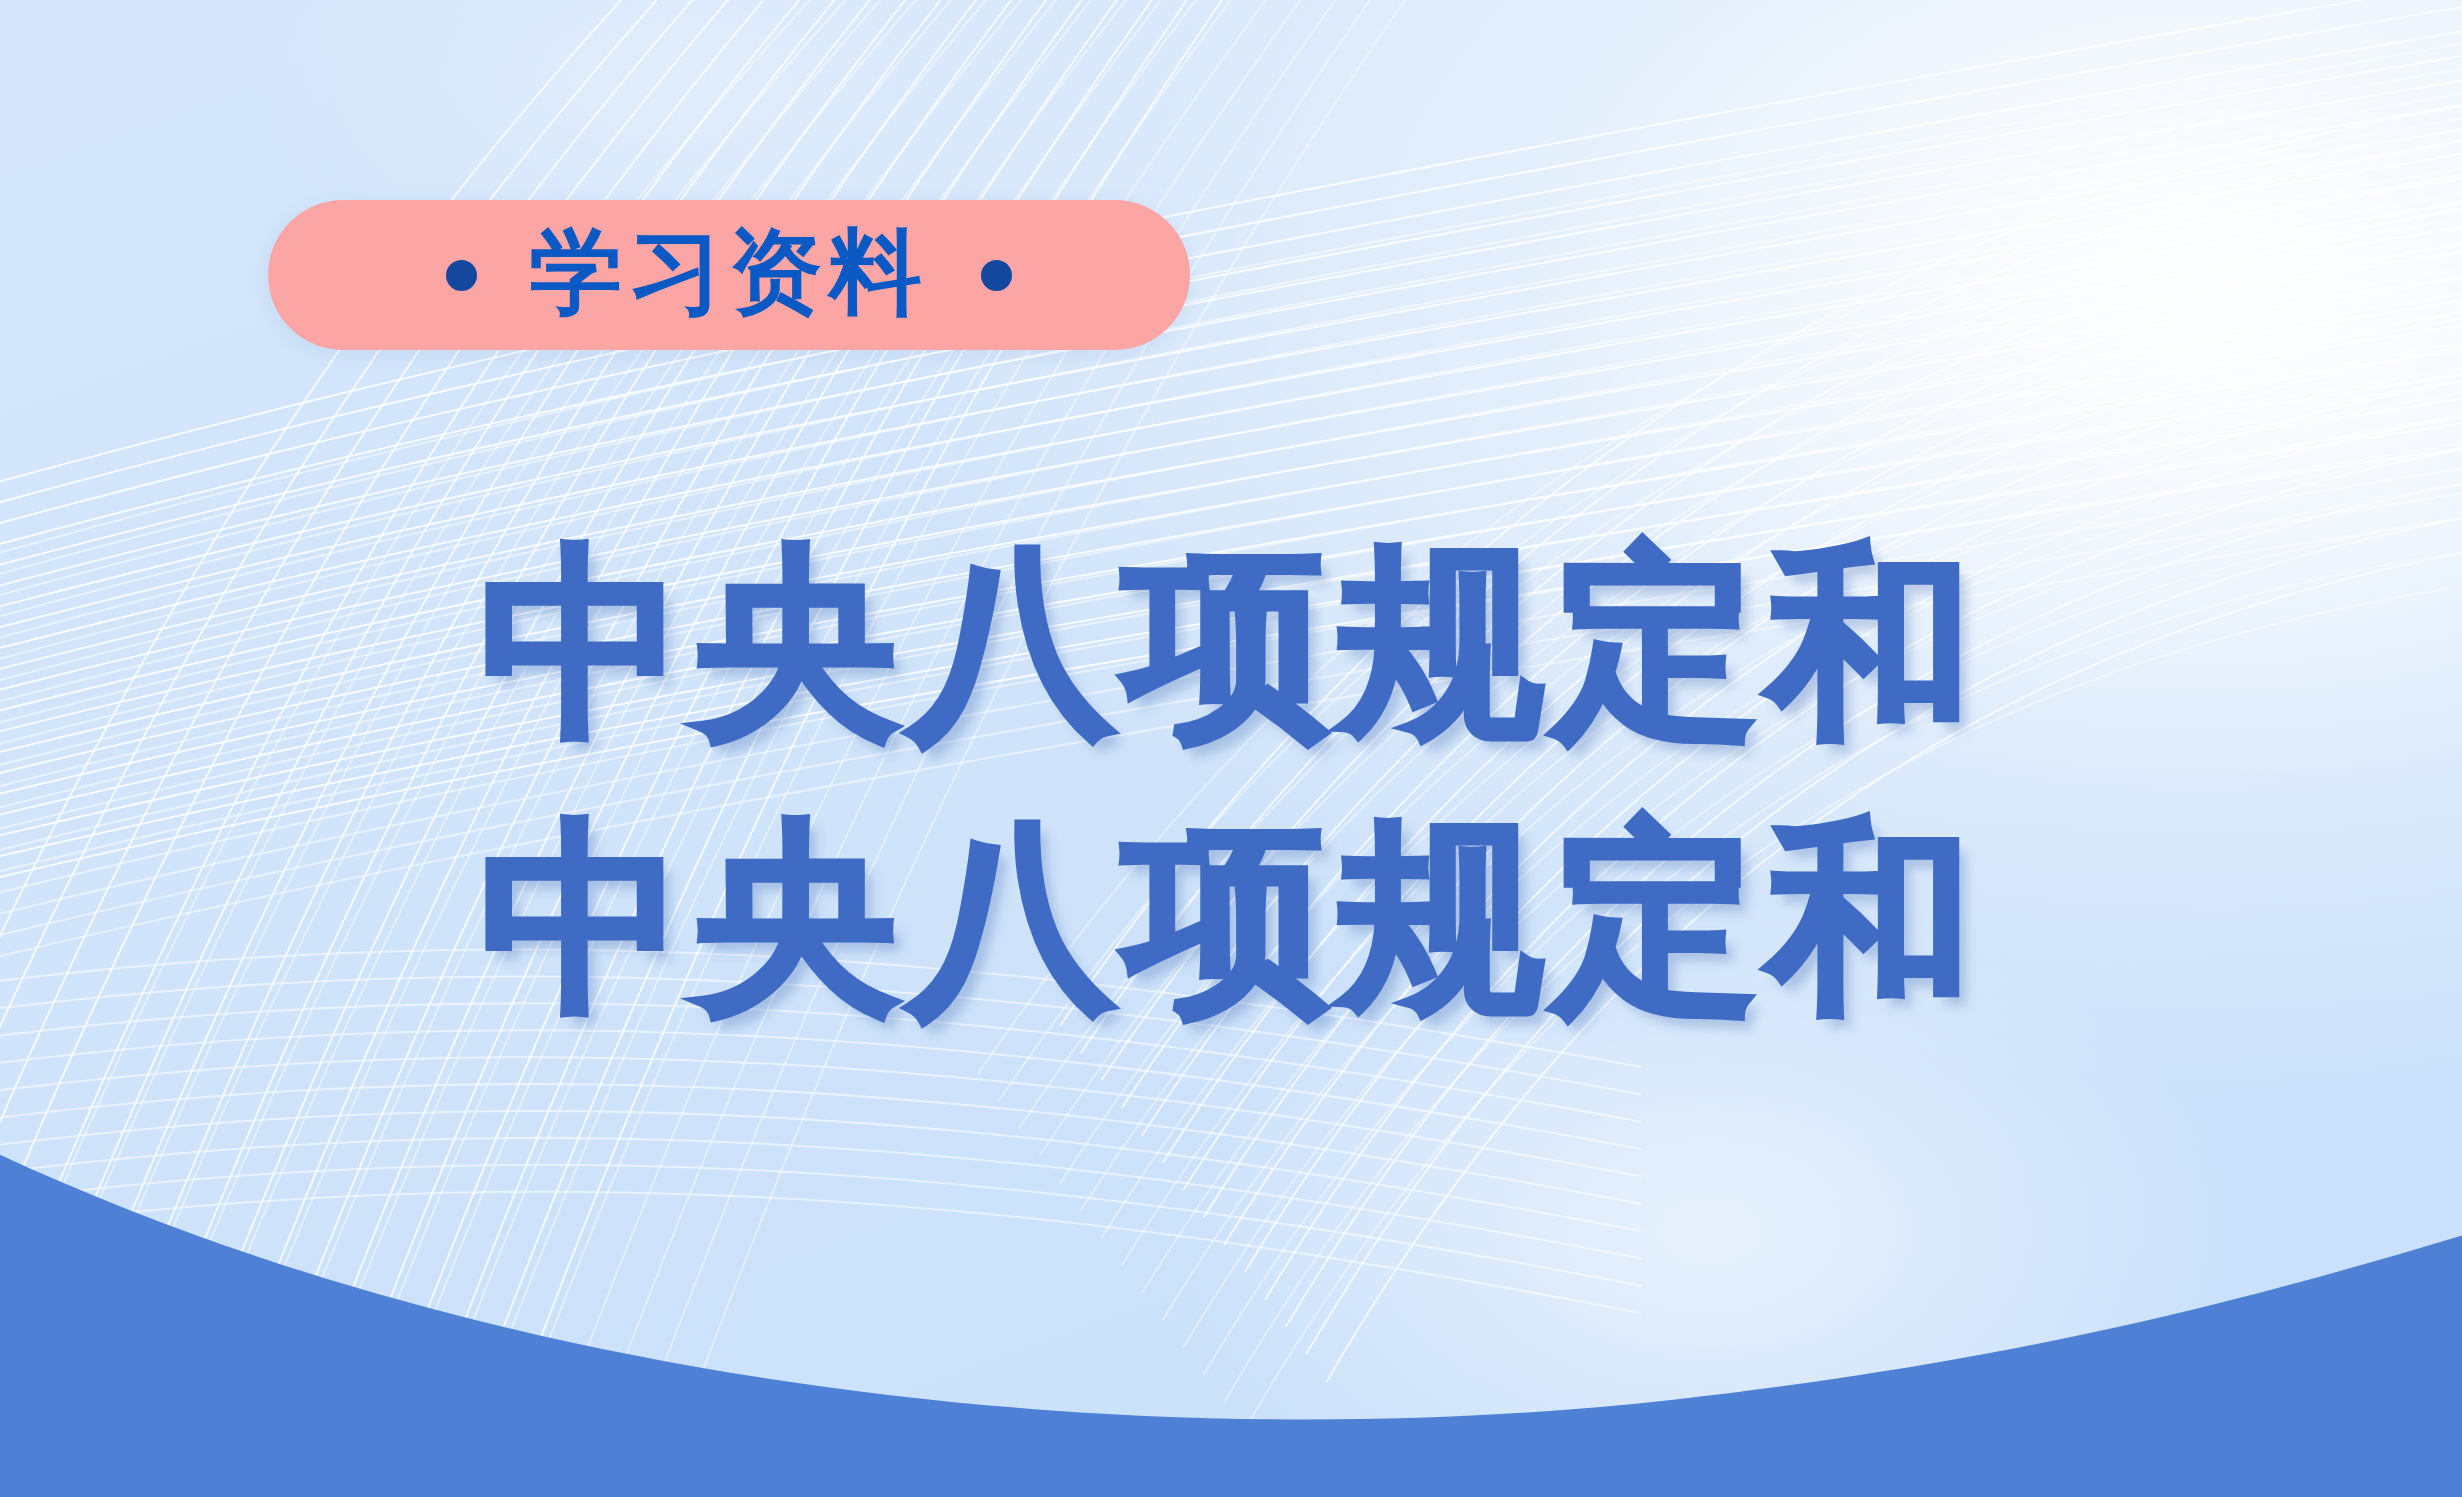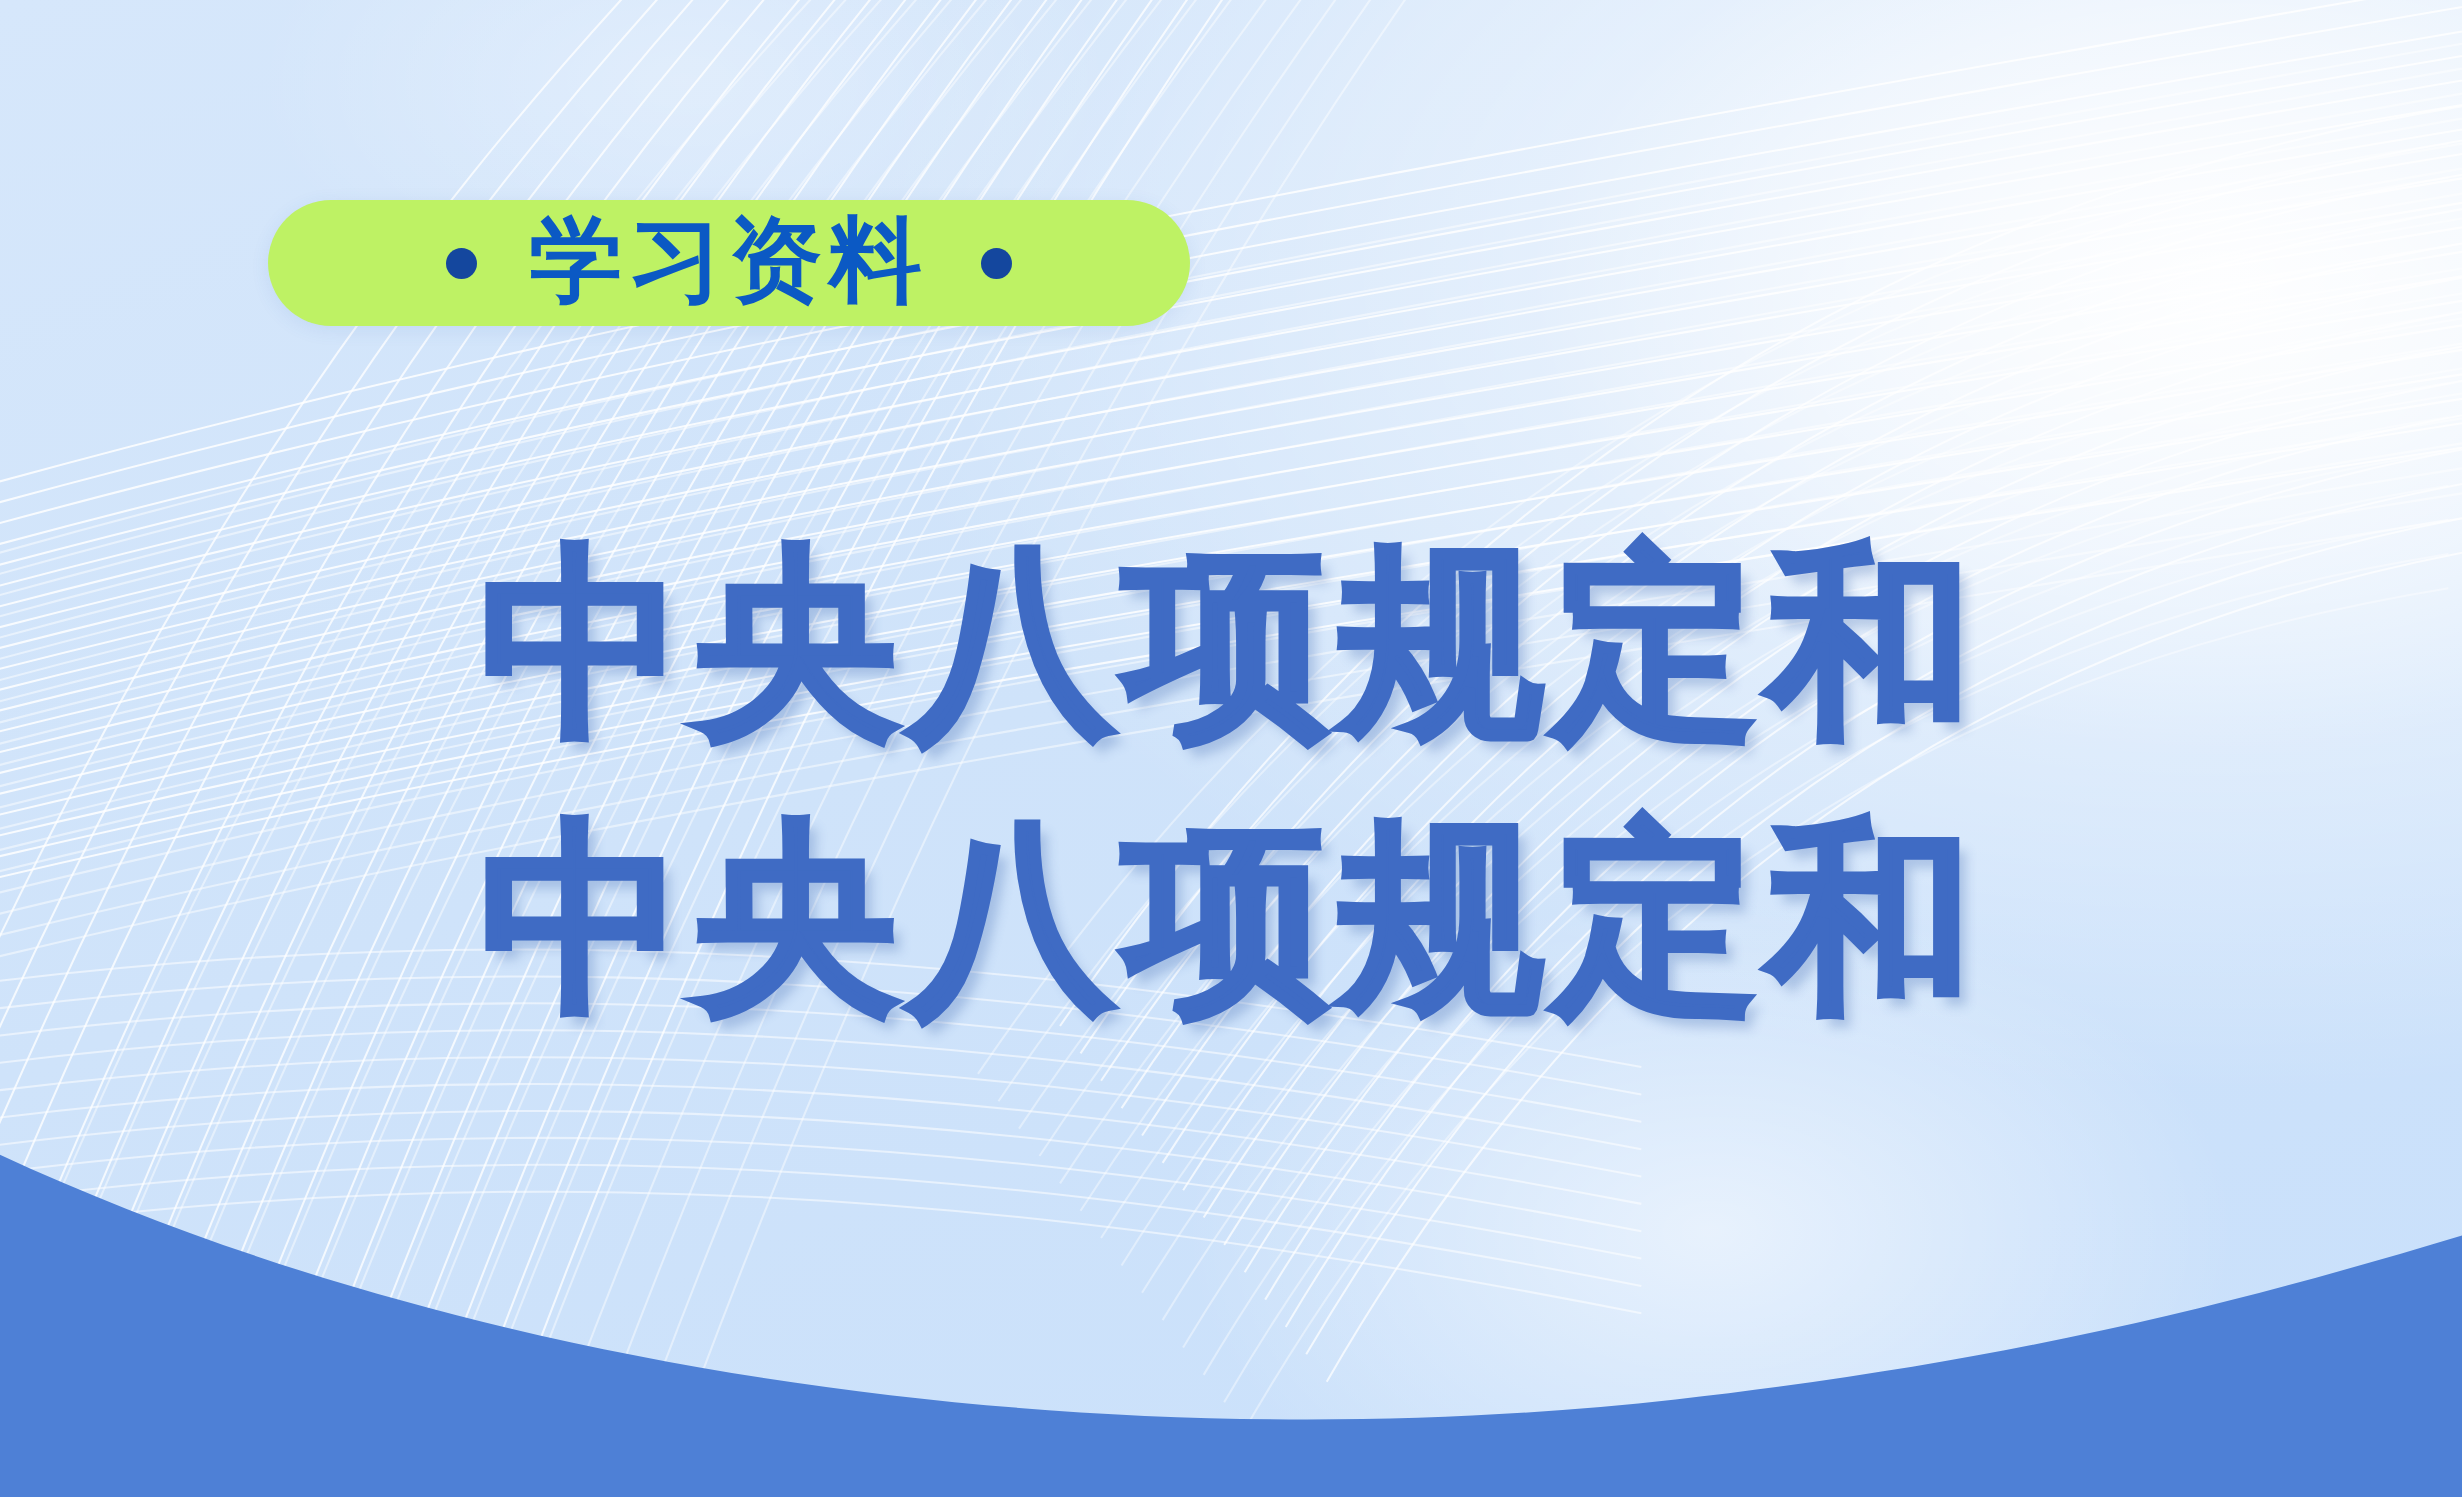--- a/index.html
+++ b/index.html
@@ -43,22 +43,22 @@
     width: 2462px;
     height: 424px;
   }
 
   
   .badge {
     position: absolute;
     left: 268px;
     top: 200px;
     width: 922px;
-    height: 126px;
-    background: #bef264;
+    height: 150px;
+    background: #fca5a5;
     border-radius: 85px;
     display: flex;
     align-items: center;
     justify-content: center;
     gap: 52px;
     box-shadow: 0 4.1px 18px rgba(60,110,190,0.10);
   }
   .badge-dot {
     width: 31px;
     height: 31px;

